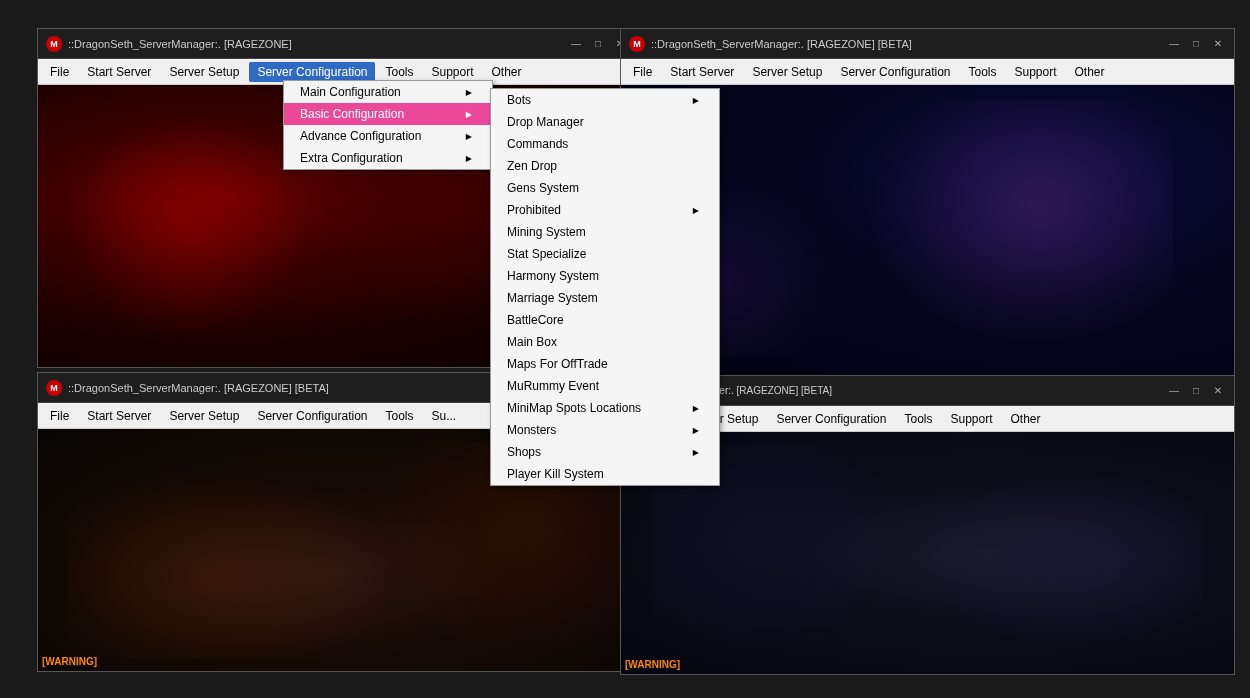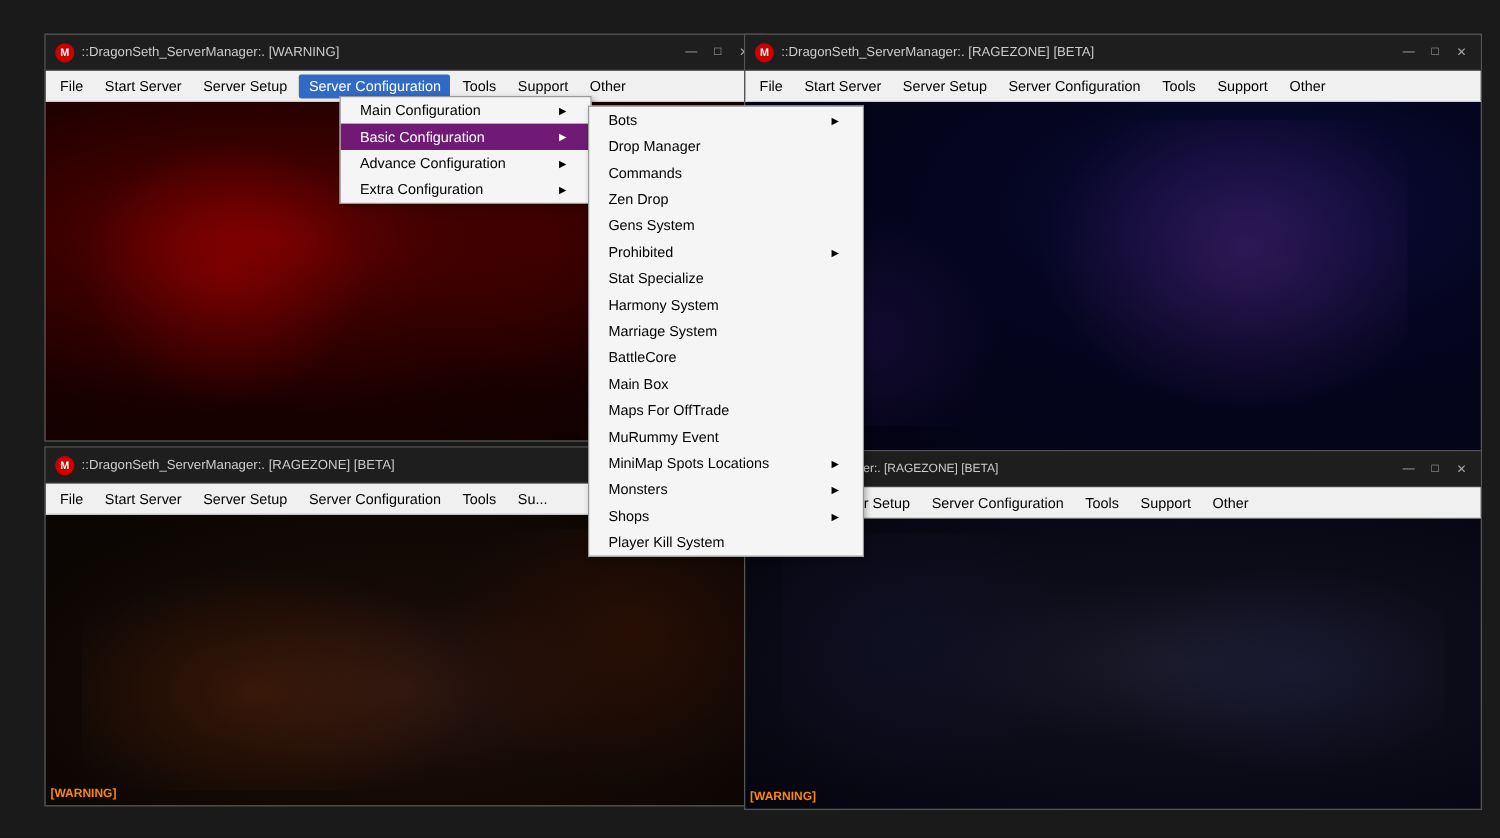--- a/index.html
+++ b/index.html
@@ -158,35 +158,35 @@
     .dropdown-item {
       padding: 4px 20px 4px 16px;
       font-size: 12px;
       color: #000;
       cursor: pointer;
       display: flex;
       align-items: center;
       justify-content: space-between;
       white-space: nowrap;
     }
-    .dropdown-item.highlighted { background: #701a75; color: #fff; }
+    .dropdown-item.highlighted { background: #ec4899; color: #fff; }
 
     .dropdown-arrow {
       font-size: 8px;
       margin-left: 8px;
     }
   </style>
 </head>
 <body>
 
 <div class="window" style="left:37px;top:28px;width:600px;height:340px;">
   <div class="titlebar">
     <div class="titlebar-left">
       <div class="titlebar-icon">M</div>
-      <span class="titlebar-title">::DragonSeth_ServerManager:. [WARNING]</span>
+      <span class="titlebar-title">::DragonSeth_ServerManager:. [RAGEZONE]</span>
     </div>
     <div class="titlebar-controls">
       <button class="titlebar-btn">—</button>
       <button class="titlebar-btn">□</button>
       <button class="titlebar-btn">✕</button>
     </div>
   </div>
 
   <div class="menubar">
     <div class="menu-item">File</div>
@@ -240,20 +240,23 @@
     <span>Zen Drop</span>
   </div>
   <div class="dropdown-item">
     <span>Gens System</span>
   </div>
   <div class="dropdown-item">
     <span>Prohibited</span>
     <span class="dropdown-arrow">▶</span>
   </div>
   <div class="dropdown-item">
+    <span>Mining System</span>
+  </div>
+  <div class="dropdown-item">
     <span>Stat Specialize</span>
   </div>
   <div class="dropdown-item">
     <span>Harmony System</span>
   </div>
   <div class="dropdown-item">
     <span>Marriage System</span>
   </div>
   <div class="dropdown-item">
     <span>BattleCore</span>

